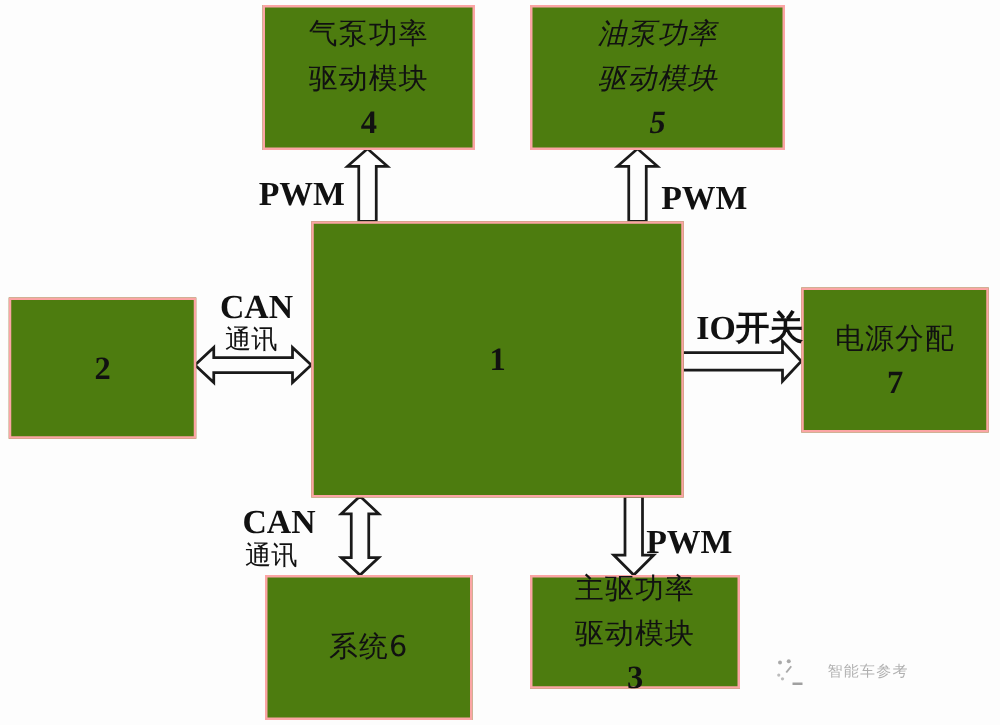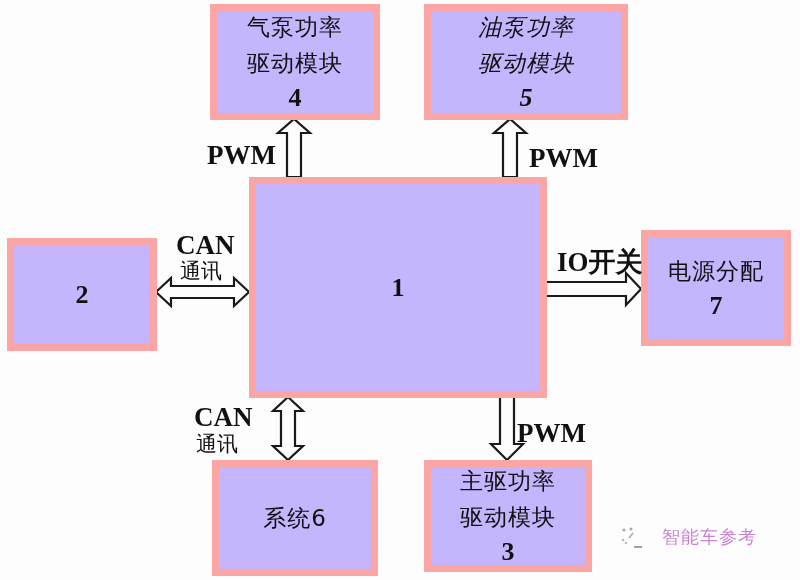--- a/index.html
+++ b/index.html
@@ -4,30 +4,30 @@
 <style>
   html, body { margin: 0; padding: 0; }
   body {
     width: 800px; height: 580px; background: #fdfdfd;
     position: relative; overflow: hidden;
     font-family: "DejaVu Serif", "Liberation Serif", serif;
     color: #111;
   }
   .box {
     position: absolute; box-sizing: border-box;
-    border: 7px solid #fca5a5; background: #c4b5fd;
+    border: 2px solid #fca5a5; background: #4d7c0f;
     display: flex; flex-direction: column; align-items: center; justify-content: center;
   }
   .cn { font-family: "DejaVu Sans", "Liberation Sans", sans-serif; font-size: 23px; line-height: 36px; letter-spacing: 1px; }
   .num { font-family: "Liberation Serif", "DejaVu Serif", serif; font-weight: bold; font-size: 26px; line-height: 34px; }
   .lbl { position: absolute; font-family: "Liberation Serif", "DejaVu Serif", serif; font-weight: bold; font-size: 27px; white-space: nowrap; }
   .lbl-cn { position: absolute; font-family: "DejaVu Sans", "Liberation Sans", sans-serif; font-size: 21px; white-space: nowrap; }
   svg.arrows { position: absolute; left: 0; top: 0; }
   .wm { position: absolute; left: 618px; top: 524px; display: flex; align-items: center; gap: 14px; opacity: 0.55; }
-  .wm-text { font-family: "DejaVu Sans", "Liberation Sans", sans-serif; font-size: 18px; color: #a21caf; letter-spacing: 1px; }
+  .wm-text { font-family: "DejaVu Sans", "Liberation Sans", sans-serif; font-size: 12px; color: #737373; letter-spacing: 1px; }
 </style>
 </head>
 <body>
 
 <svg class="arrows" width="800" height="580">
   <g fill="#fdfdfd" stroke="#1a1a1a" stroke-width="2.2" stroke-linejoin="miter">
 
     <path d="M287,177 L287,133 L278,133 L294,119 L310,133 L301,133 L301,177 Z"></path>
 
     <path d="M503,177 L503,133 L494,133 L510,119 L526,133 L517,133 L517,177 Z"></path>
@@ -64,21 +64,21 @@
 
 <div class="box" style="left:641px; top:230px; width:150px; height:116px;">
   <div class="cn">电源分配</div>
   <div class="num">7</div>
 </div>
 
 <div class="box" style="left:212px; top:460px; width:166px; height:116px;">
   <div class="cn">系统6</div>
 </div>
 
-<div class="box" style="left:424px; top:460px; width:168px; height:112px;">
+<div class="box" style="left:424px; top:460px; width:168px; height:91px;">
   <div class="cn">主驱功率</div>
   <div class="cn">驱动模块</div>
   <div class="num">3</div>
 </div>
 
 <div class="lbl" style="left:207px; top:140px;">PWM</div>
 <div class="lbl" style="left:529px; top:143px;">PWM</div>
 <div class="lbl" style="left:176px; top:230px;">CAN</div>
 <div class="lbl-cn" style="left:180px; top:257px;">通讯</div>
 <div class="lbl-cn" style="left:557px; top:244px;"><span class="lbl" style="position:static;">IO开关</span></div>

